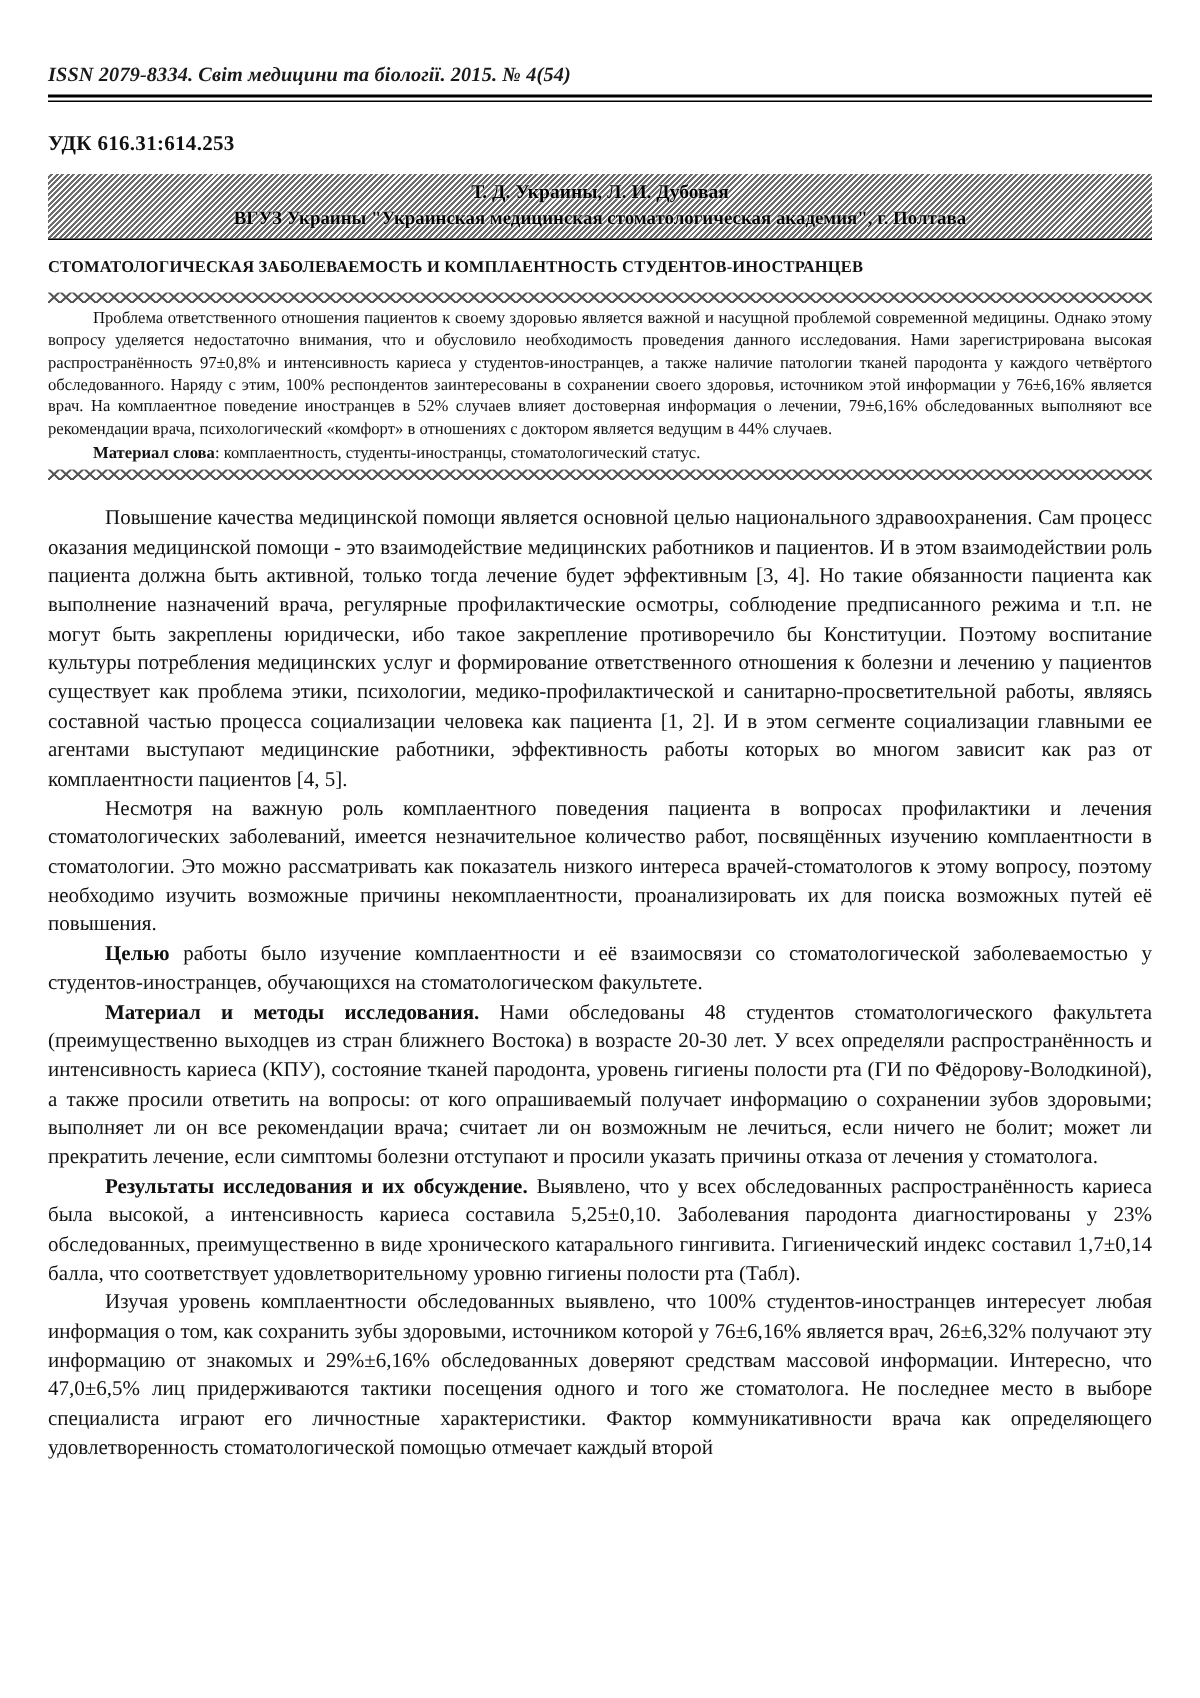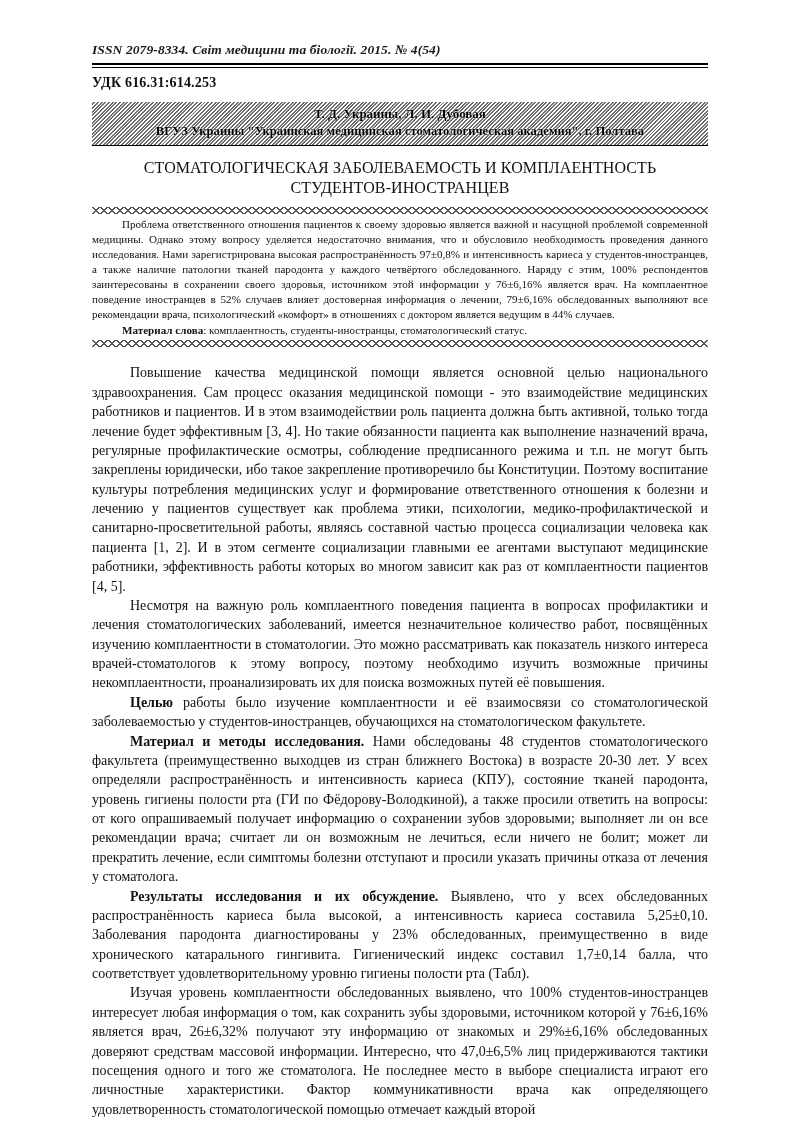--- a/index.html
+++ b/index.html
@@ -13,21 +13,21 @@
     font-family: "Liberation Serif", "DejaVu Serif", serif;
     color: #111111;
     position: relative;
     overflow: hidden;
   }
   .page {
     width: 800px;
     height: 964px;
     position: relative;
     box-sizing: border-box;
-    padding: 0 92px;
+    padding: 0 32px;
   }
 
   
   .runhead {
     padding-top: 42px;
     font-size: 13.5px;
     font-style: italic;
     font-weight: bold;
     letter-spacing: .1px;
     color: #1a1a1a;
@@ -35,21 +35,21 @@
   }
   .runhead-rule {
     margin-top: 5px;
     border-top: 2.2px solid #000;
     border-bottom: 0.9px solid #000;
     height: 1.6px;
   }
 
   
   .udk {
-    margin-top: 7px;
+    margin-top: 21px;
     font-size: 14px;
     font-weight: bold;
     letter-spacing: .2px;
   }
 
   
   .authors-band {
     margin-top: 11px;
     padding: 3px 0 4px 0;
     text-align: center;
@@ -68,23 +68,23 @@
     line-height: 1.42;
     color: #000;
     text-shadow: 0 0 1px #fff, 0 0 2px #fff;
     white-space: nowrap;
   }
   .authors-band .ln.l2 { font-size: 12.6px; }
 
   
   .art-title {
     margin: 12px 0 0 0;
-    text-align: center;
-    font-size: 16px;
-    font-weight: normal;
+    text-align: left;
+    font-size: 11px;
+    font-weight: bold;
     line-height: 1.26;
     letter-spacing: .1px;
   }
 
   
   .wave {
     height: 7px;
     margin-top: 9px;
     background-repeat: repeat-x;
     background-size: 8px 7px;

